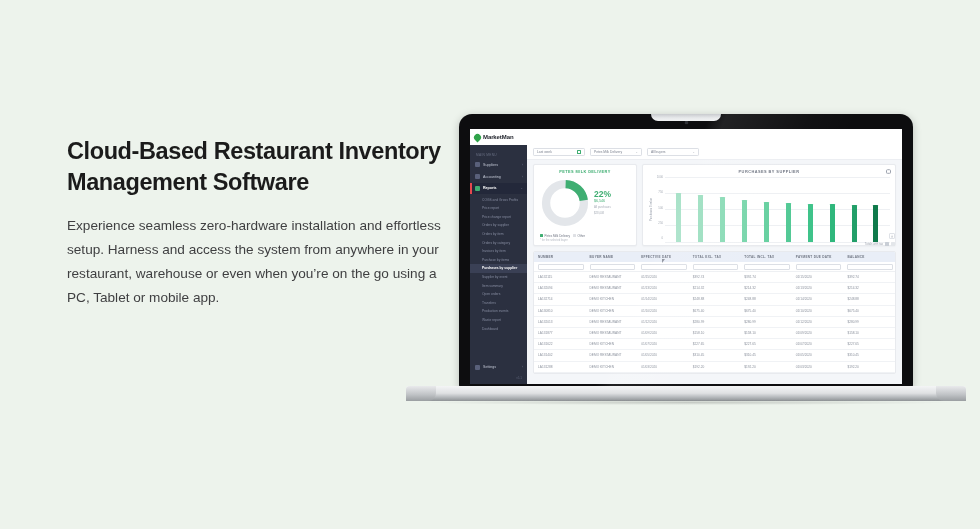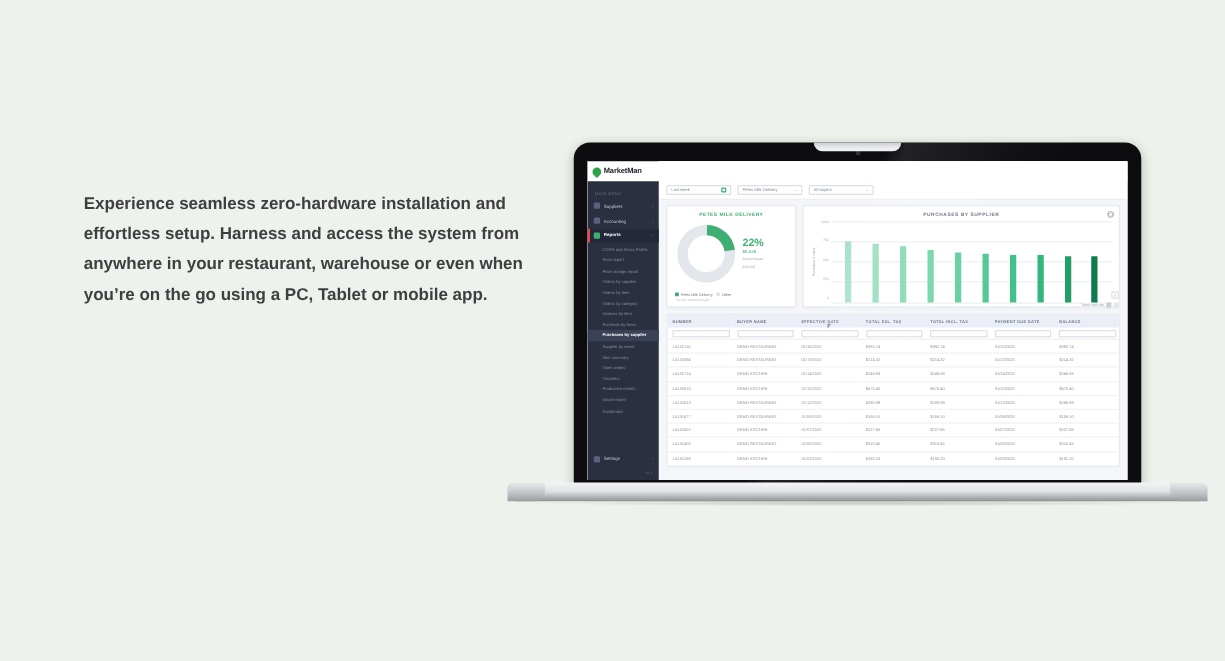--- a/index.html
+++ b/index.html
@@ -14,21 +14,21 @@
 
   
   .copy { position: absolute; left: 67px; top: 136px; width: 375px; }
   .headline {
     font-size: 23.5px; line-height: 1.33; font-weight: 700;
     color: #1b1b1b; letter-spacing: -0.4px;
   }
   .subcopy {
     margin-top: 15px;
     font-size: 13.6px; line-height: 1.78; color: #3f3f41;
-    font-weight: 700;
+    font-weight: 400;
   }
 
   
   .laptop { position: absolute; left: 406px; top: 114px; width: 560px; height: 300px; }
 
   .lid {
     position: absolute; left: 53px; top: 0; width: 454px; height: 276px;
     background: #0d0d0f;
     border-radius: 13px 13px 5px 5px;
     box-shadow: 0 2px 9px rgba(0,0,0,0.22);
@@ -230,20 +230,21 @@
   .totals .t { font-size: 2.9px; color: #9aa0ac; }
   .totals .sw { width: 4px; height: 4px; border-radius: .6px; background: #c9ced6; }
   .totals .sw.d { background: #e3e6ea; }
 </style>
 </head>
 <body>
 
 <div class="stage">
 
   <div class="copy">
+    <div class="headline">Cloud-Based Restaurant Inventory Management Software</div>
     <div class="subcopy">Experience seamless zero-hardware installation and effortless setup. Harness and access the system from anywhere in your restaurant, warehouse or even when you’re on the go using a PC, Tablet or mobile app.</div>
   </div>
 
   <div class="laptop">
     <div class="lid">
       <div class="camera"></div>
       <div class="lid-glare"></div>
 
       <div class="screen">
         <div class="app">

